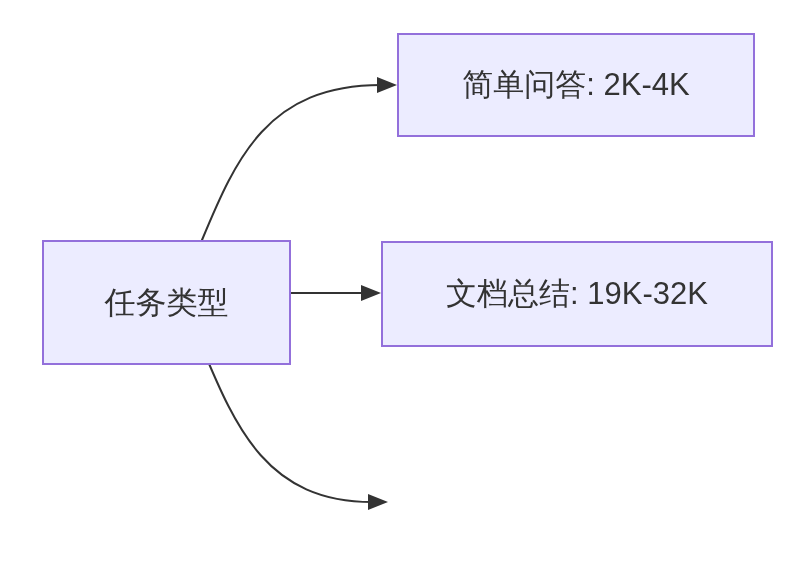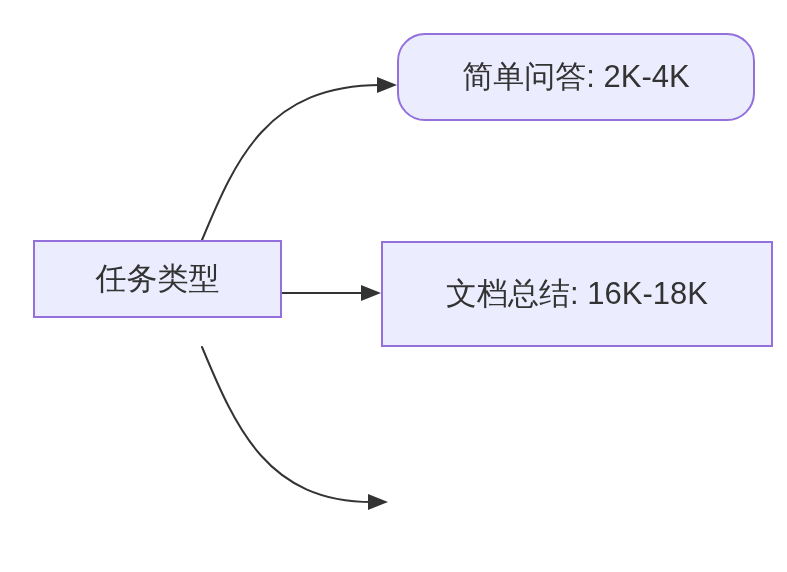--- a/index.html
+++ b/index.html
@@ -37,22 +37,22 @@
     box-sizing: border-box;
     background: #ECECFF;
     border: 2px solid #9370DB;
     display: flex;
     align-items: center;
     justify-content: center;
     font-size: 31px;
     color: #333333;
     white-space: nowrap;
   }
-  .node-root    { left: 33px;  top: 240px; width: 249px; height: 78px; }
-  .node-simple  { left: 397px; top: 33px;  width: 358px; height: 88px; border-radius: 28px; }
+  .node-root    { left: 42px;  top: 240px; width: 249px; height: 125px; }
+  .node-simple  { left: 397px; top: 33px;  width: 358px; height: 104px; }
   .node-summary { left: 381px; top: 241px; width: 392px; height: 106px; }
   .node-multi   { left: 388px; top: 446px; width: 376px; height: 111px; }
 </style>
 </head>
 <body>
 
 <div class="canvas">
 
   <svg class="edges-layer" viewBox="0 0 787 572" xmlns="http://www.w3.org/2000/svg">
 
@@ -68,17 +68,17 @@
 
   <div class="node node-root">
     <span>任务类型</span>
   </div>
 
   <div class="node node-simple">
     <span>简单问答: 2K-4K</span>
   </div>
 
   <div class="node node-summary">
-    <span>文档总结: 16K-18K</span>
+    <span>文档总结: 19K-32K</span>
   </div>
 
 
 </div>
 
 </body></html>

